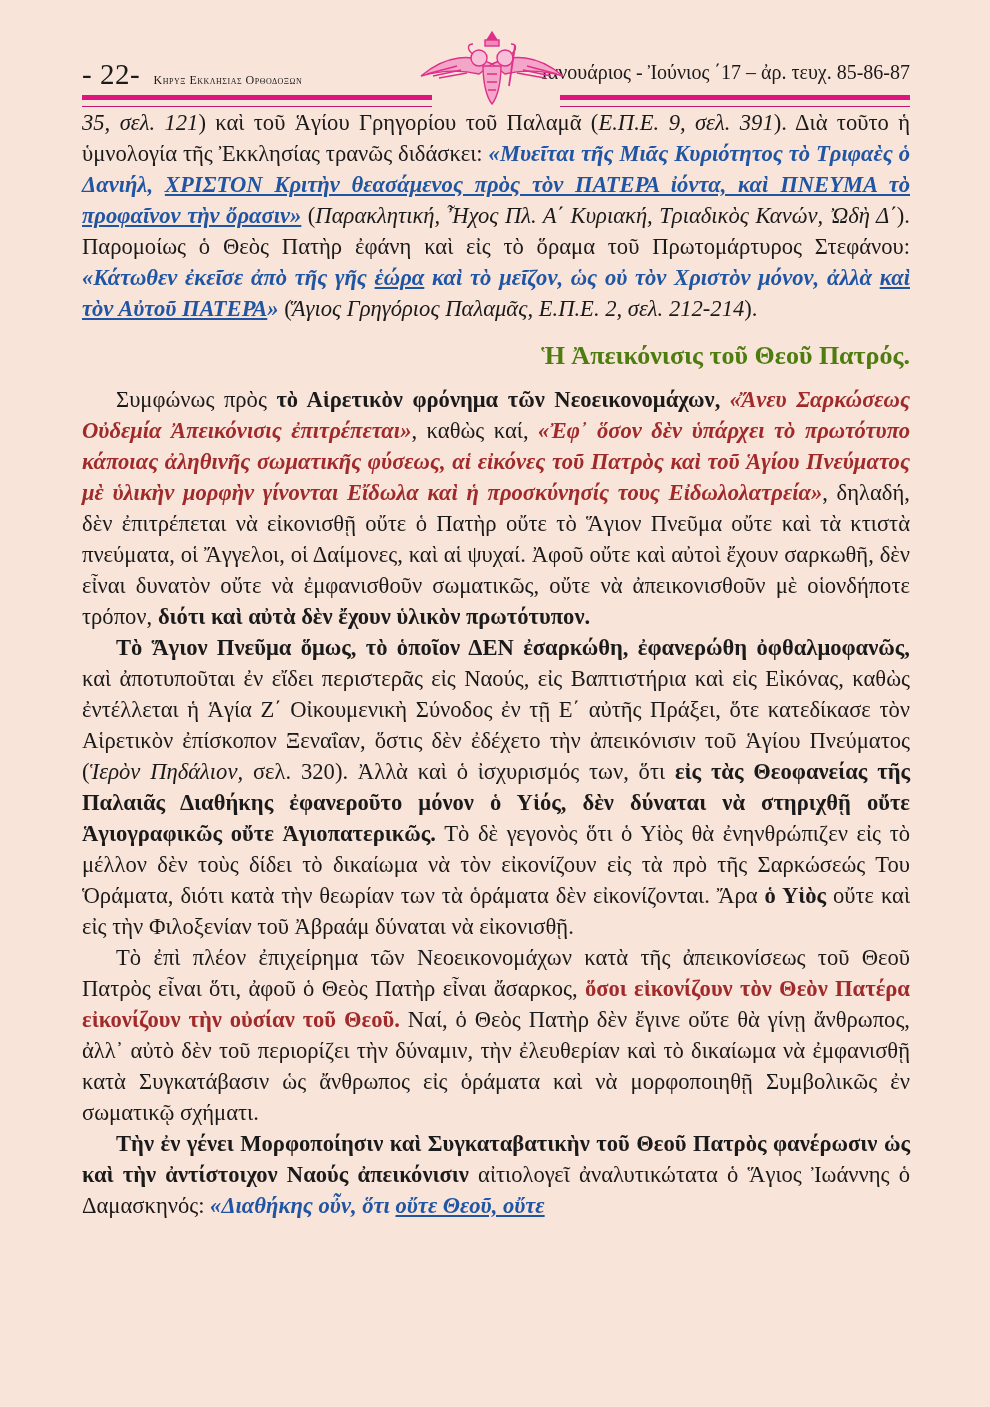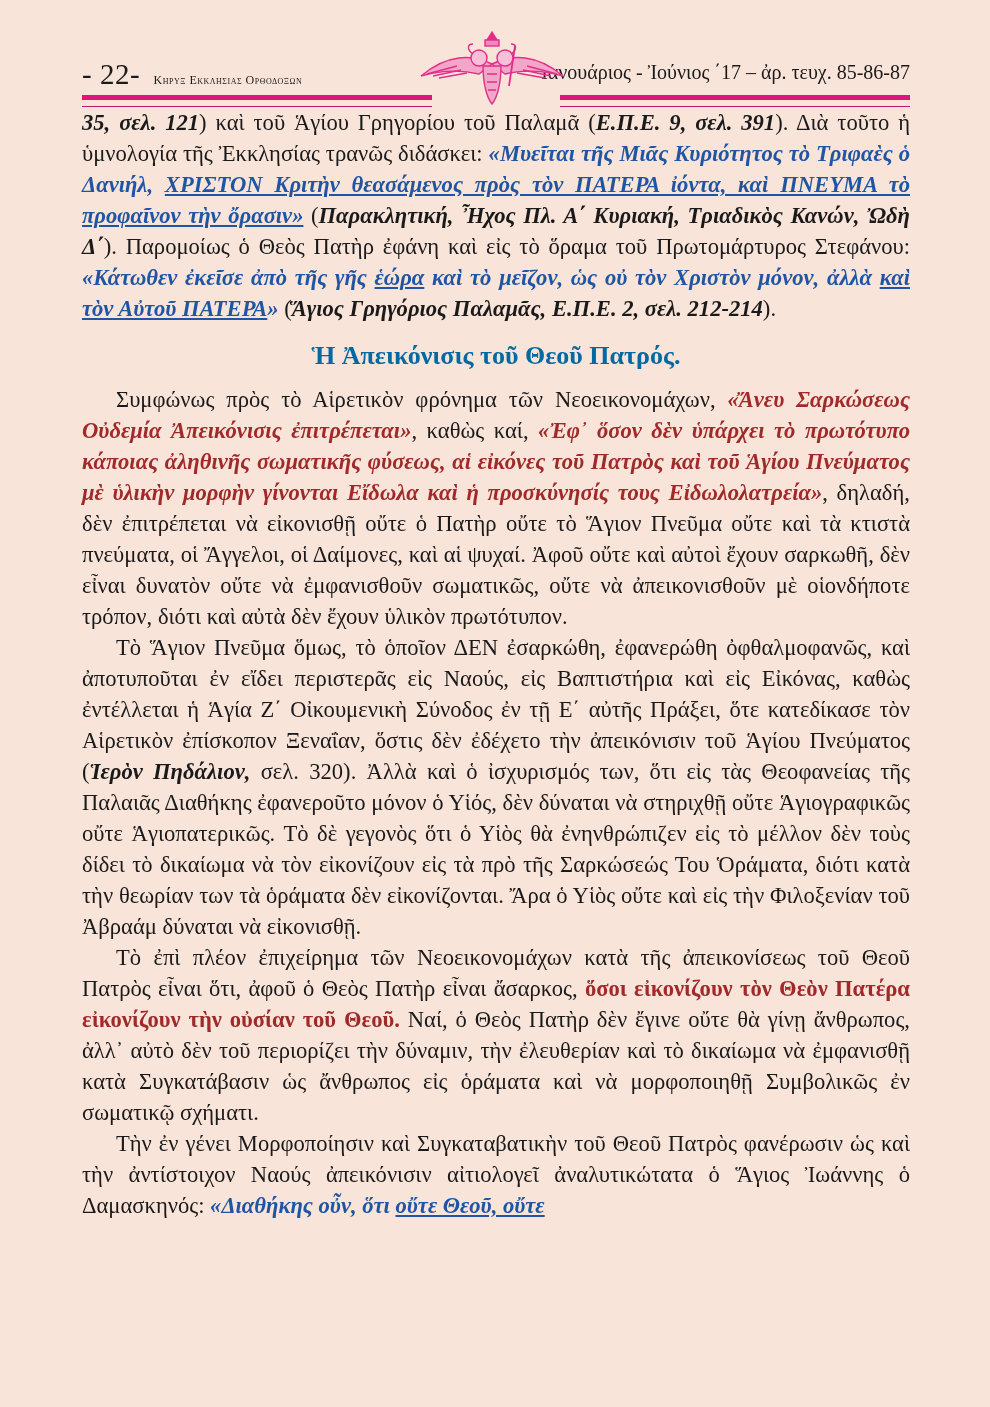--- a/index.html
+++ b/index.html
@@ -36,25 +36,25 @@
   }
   .content {
     position: absolute; left: 82px; top: 107px; width: 828px;
     font-size: 22.6px; line-height: 31px; text-align: justify;
   }
   .content p { margin: 0; }
   .content .indent { text-indent: 34px; }
   .blue { color: #1f55a3; font-weight: bold; font-style: italic; }
   .red { color: #a02a2a; font-weight: bold; }
   .redi { color: #a02a2a; font-weight: bold; font-style: italic; }
-  .b { font-weight: normal; }
-  .i { font-style: italic; font-weight: bold; }
+  .b { font-weight: bold; }
+  .i { font-style: italic; }
   .u { text-decoration: underline; font-family: Liberation Serif, serif; }
   .heading {
-    text-align: center; color: #0369a1; font-weight: bold;
+    text-align: right; color: #4d7c0f; font-weight: bold;
     font-size: 26px; margin: 14px 0 10px 0; line-height: 36px;
   }
 </style>
 </head>
 <body>
 
 <div class="header">
   <div class="hdr-left">
     <span class="pg">- 22-</span>
     <span class="title">Κηρυξ Εκκλησιας Ορθοδοξων</span>

